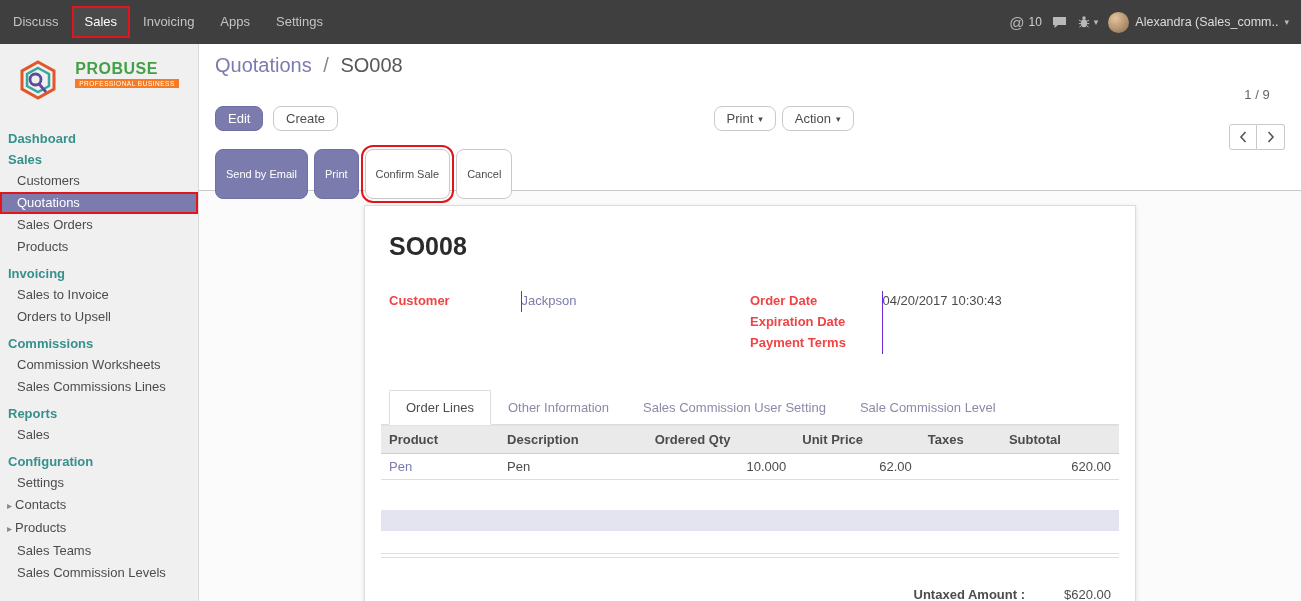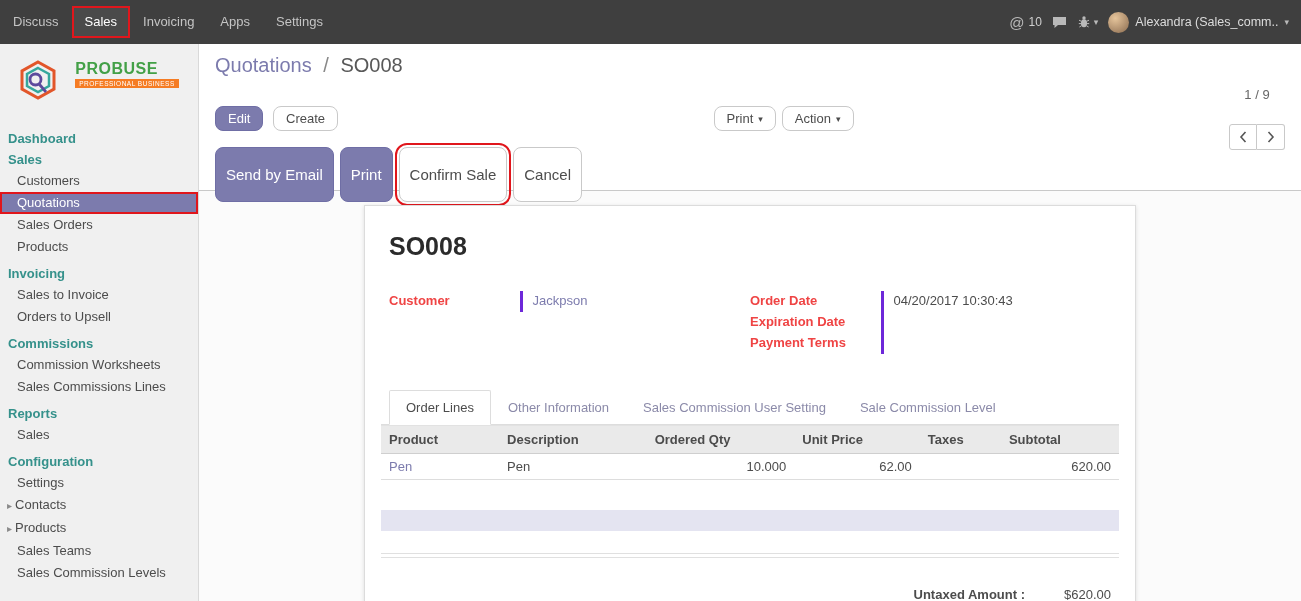--- a/index.html
+++ b/index.html
@@ -57,40 +57,40 @@
   .pager { display: flex; align-items: center; gap: 22px; flex-direction: column; }
   .pager-value { font-size: 13px; color: #666; }
   .pager-buttons { display: flex; }
   .pager-btn { width: 28px; height: 26px; border: 1px solid #c9c9c9; background: #fff; display: flex; align-items: center; justify-content: center; cursor: pointer; }
   .pager-btn:first-child { border-radius: 3px 0 0 3px; }
   .pager-btn:last-child { border-radius: 0 3px 3px 0; border-left: none; }
 
   
   .statusbar-row { display: flex; align-items: center; height: 33px; background: #fff; border-bottom: 1px solid #c9c9c9; }
   .sb-buttons { display: flex; align-items: center; gap: 6px; padding-left: 16px; }
-  .sb-buttons .btn { padding: 18px 10px; font-size: 15px; }
+  .sb-buttons .btn { padding: 18px 10px; font-size: 11px; }
   .annotated { outline: 2px solid #e0161c; outline-offset: 2px; }
   .statusbar { margin-left: auto; display: flex; align-items: stretch; align-self: stretch; background: #ececec; padding-right: 22px; }
   .status { line-height: 32px; padding: 0 16px 0 26px; color: #8a8a8a; font-size: 13px; background: #ececec; cursor: pointer; white-space: nowrap;
             clip-path: polygon(0 0, calc(100% - 11px) 0, 100% 50%, calc(100% - 11px) 100%, 0 100%, 11px 50%); margin-left: -9px;
             filter: drop-shadow(-2px 0 0 #fafafa); }
   .status:first-child { clip-path: polygon(0 0, calc(100% - 11px) 0, 100% 50%, calc(100% - 11px) 100%, 0 100%); margin-left: 0; padding-left: 16px; filter: none; }
   .status.active { background: #7c7bad; color: #fff; }
 
   
   .content-body { flex: 1; overflow: auto; padding: 14px 0 20px; }
   .sheet { width: 772px; margin: 0 auto; background: #fff; border: 1px solid #dcdcdc; box-shadow: 0 1px 4px rgba(0,0,0,.12);
            padding: 18px 16px 40px; min-height: 433px; }
   .sheet-title { font-size: 25px; font-weight: bold; color: #2b2b2b; margin: 8px 8px 30px; }
   .field-groups { display: flex; margin: 0 8px; }
   .fg { width: 50%; }
   .fg table { border-collapse: collapse; width: 100%; }
   .fg td { padding: 2px 0; vertical-align: top; height: 21px; }
   .fg .lbl { font-weight: bold; width: 132px; color: #ef4444; }
-  .fg .val { border-left: 3px solid #6d28d9; padding-left: 10px; }
+  .fg .val { border-left: 1px solid #6d28d9; }
   .fg .val.link { color: #7c7bad; cursor: pointer; }
 
   .tabs { margin-top: 36px; border-bottom: 1px solid #ddd; display: flex; padding-left: 8px; }
   .tab { padding: 9px 16px; font-size: 13px; color: #8b8aa9; cursor: pointer; border: 1px solid transparent; margin-bottom: -1px; border-radius: 2px 2px 0 0; }
   .tab.active { background: #fff; border-color: #ddd #ddd #fff; color: #4c4c4c; }
 
   .lines-table { width: 100%; border-collapse: collapse; font-size: 13px; }
   .lines-table th { background: #eaeaea; font-weight: bold; text-align: left; padding: 6px 8px; border-bottom: 1px solid #cfcfcf; border-top: 1px solid #e2e2e2; color: #4c4c4c; cursor: pointer; }
   .lines-table td { padding: 5px 8px; border-bottom: 1px solid #ddd; }
   .lines-table .num { text-align: right; }

